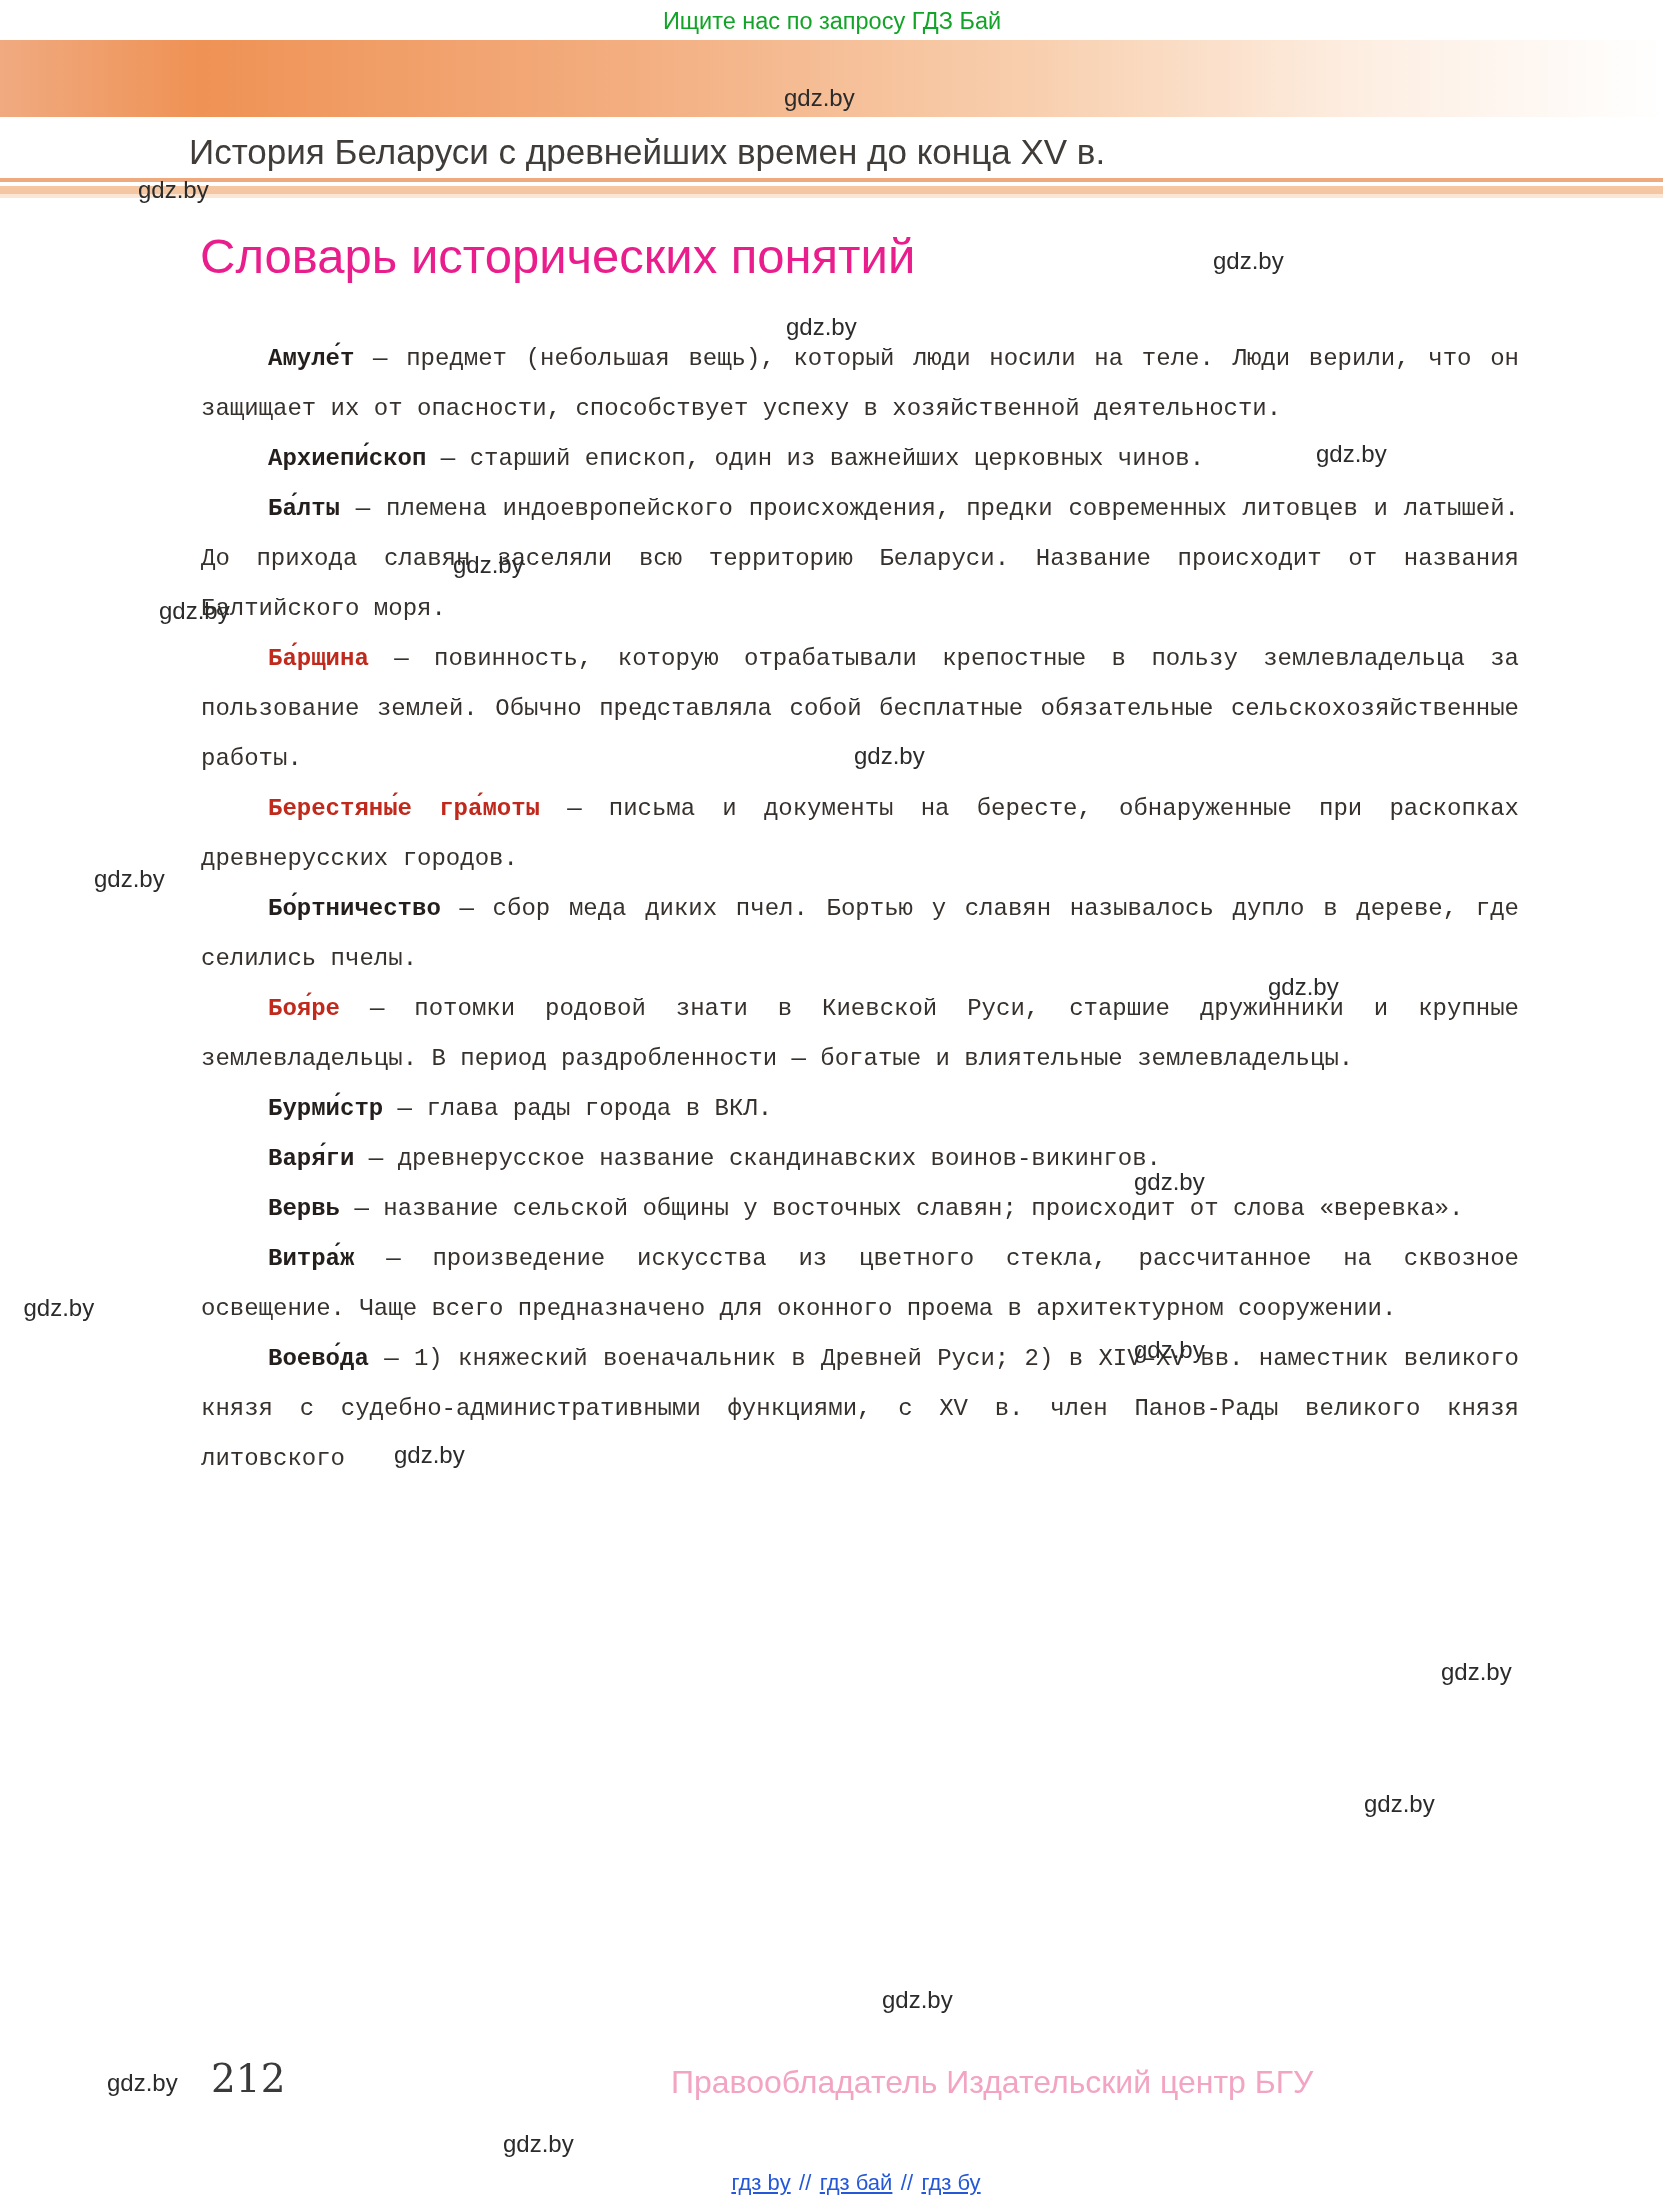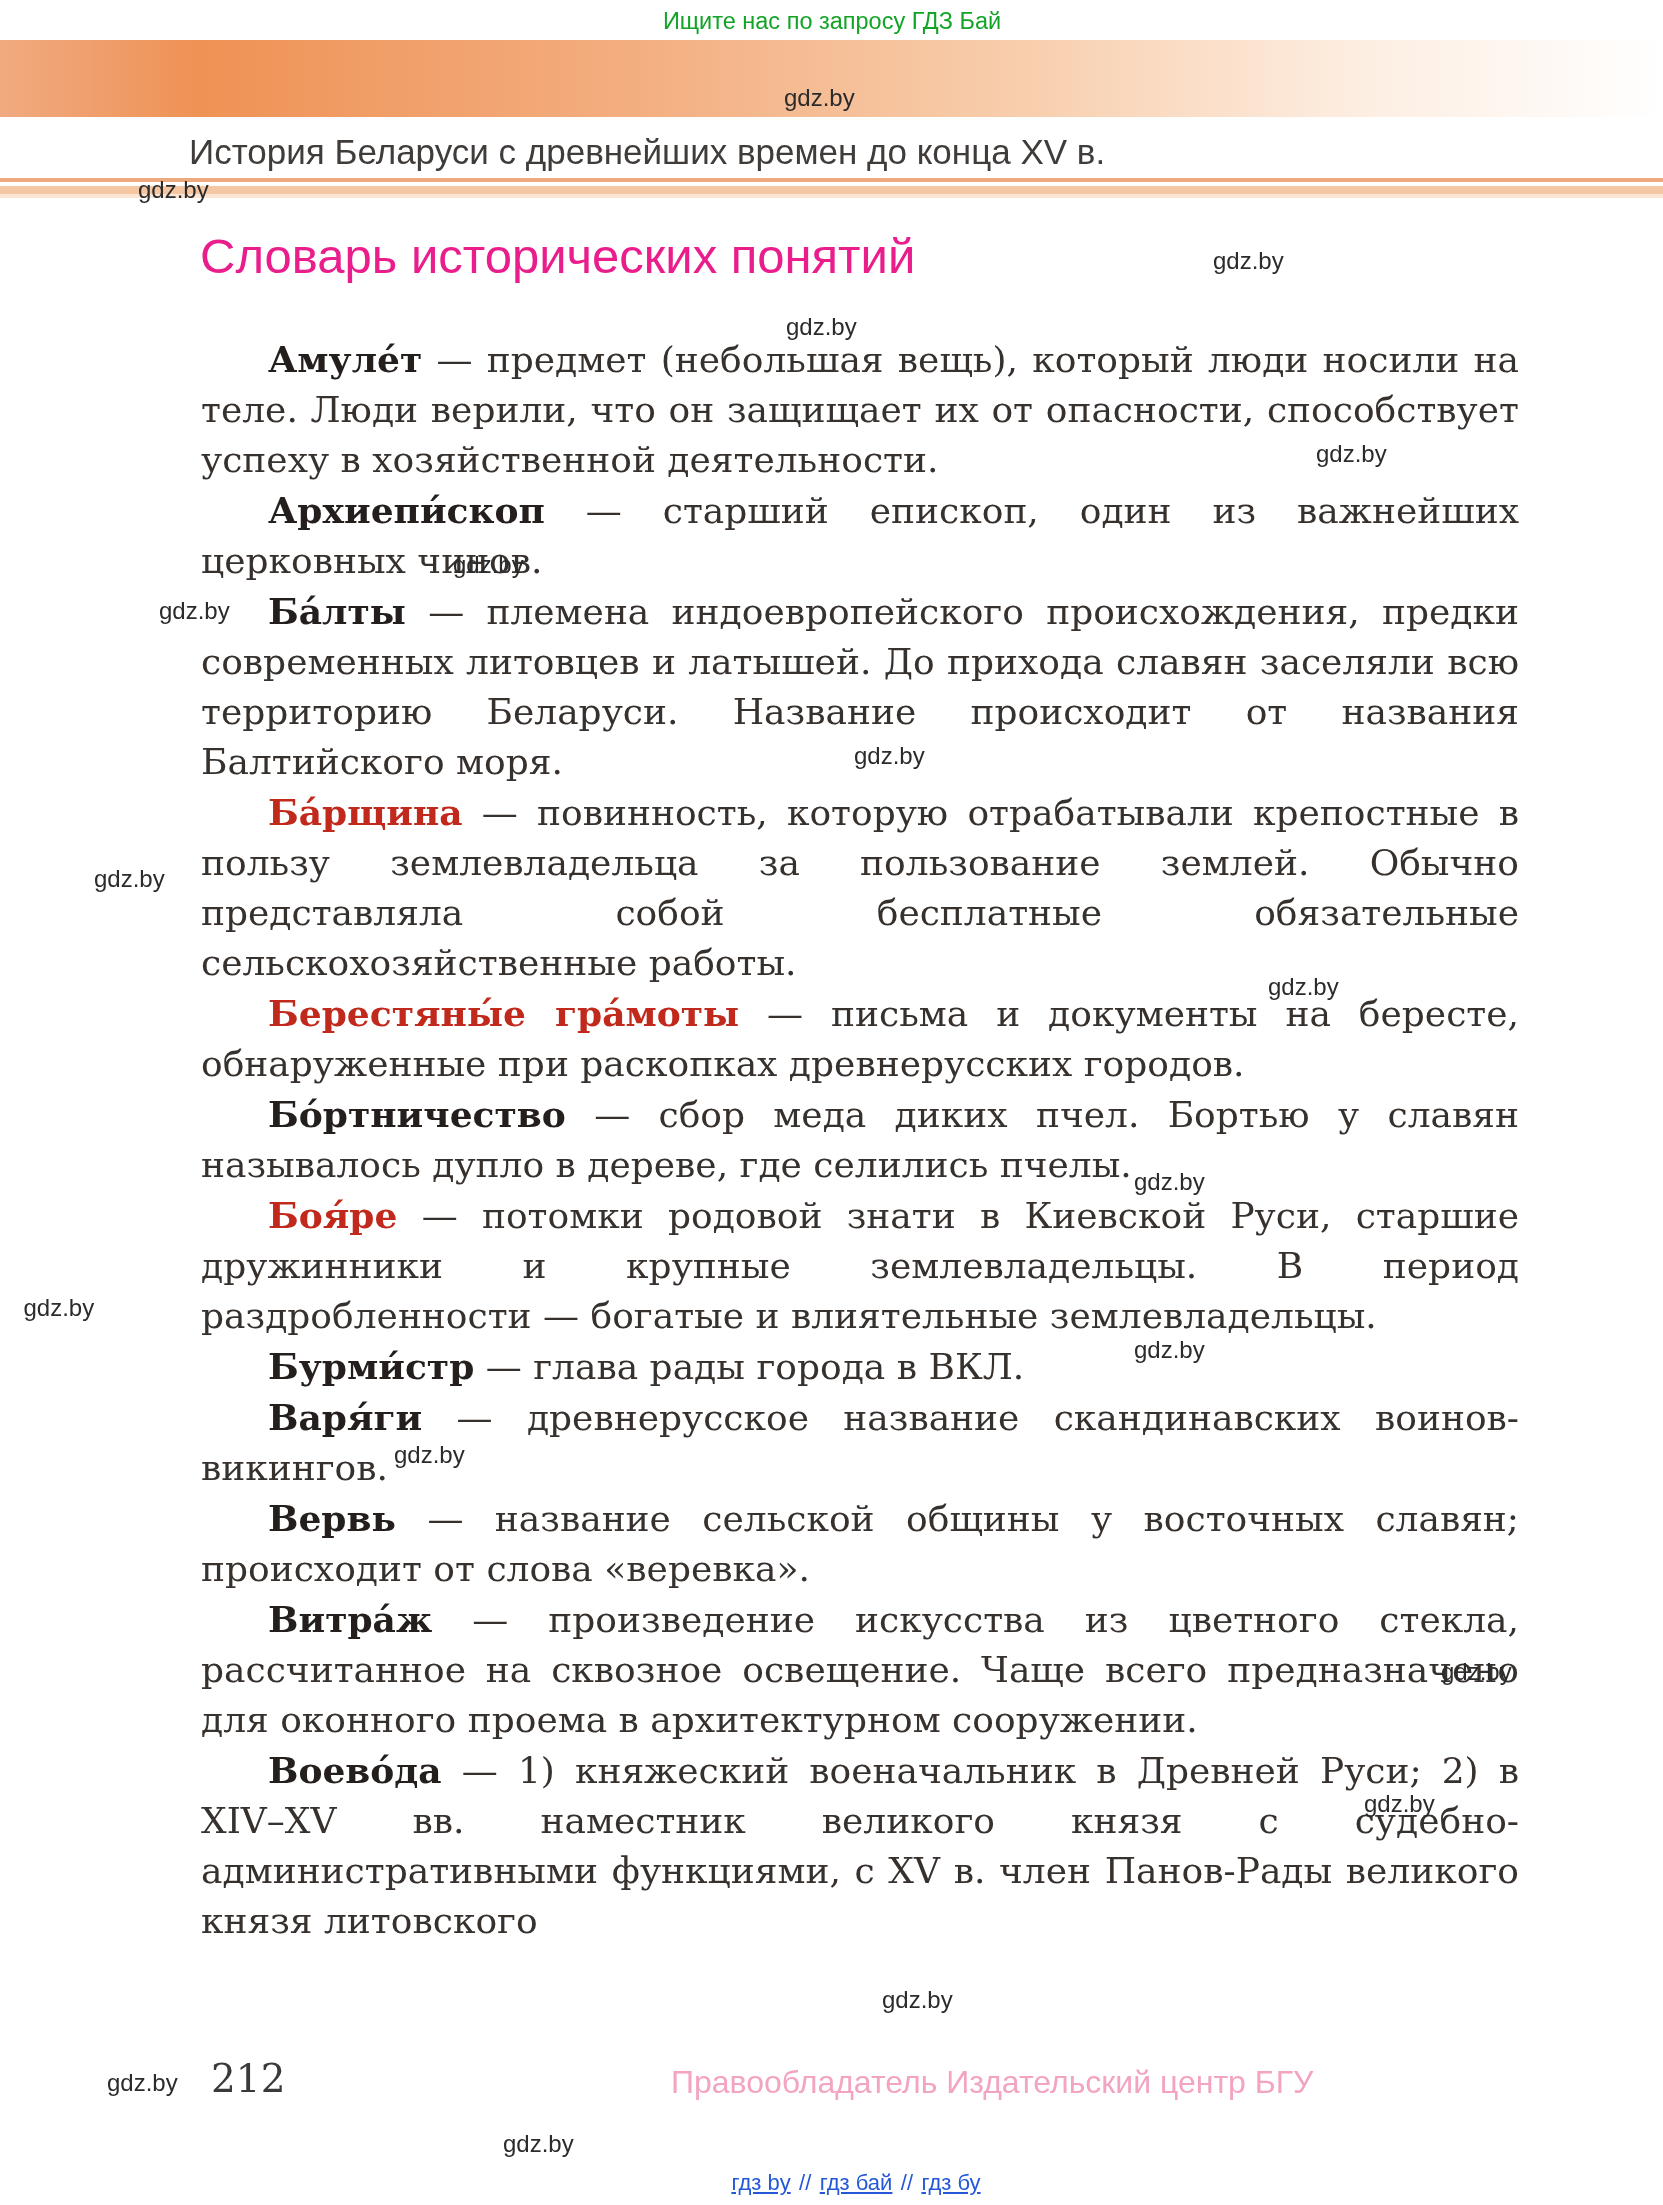--- a/index.html
+++ b/index.html
@@ -42,24 +42,25 @@
     top: 228px; left: 200px;
     margin: 0;
     font-family: "Liberation Sans", sans-serif;
     font-weight: normal;
     font-size: 49px;
   }
   .glossary {
     position: absolute;
     top: 334px; left: 201px;
     width: 1318px;
-    font-size: 36px;
+    font-size: 24px;
     line-height: 50px;
     color: #37312e;
     text-align: justify;
+    font-family: Liberation Mono, monospace;
   }
   .entry { margin: 0; text-indent: 67px; }
   .term { font-weight: bold; }
   .page-number {
     position: absolute;
     top: 2056px; left: 211px;
     font-size: 39px;
     color: #3a3a3a;
   }
   .publisher {

